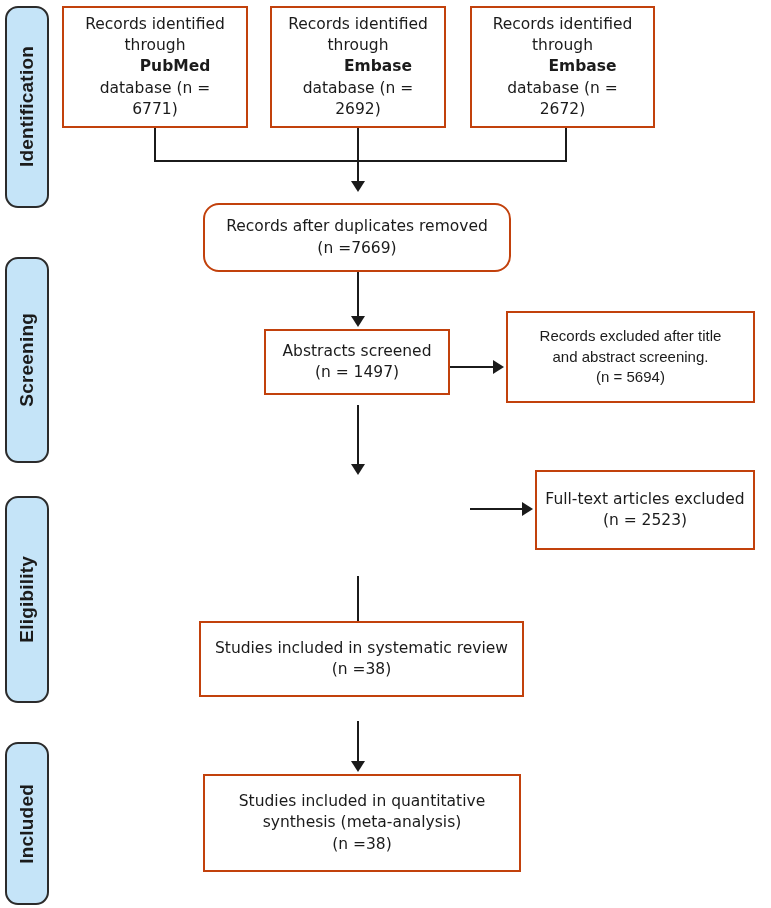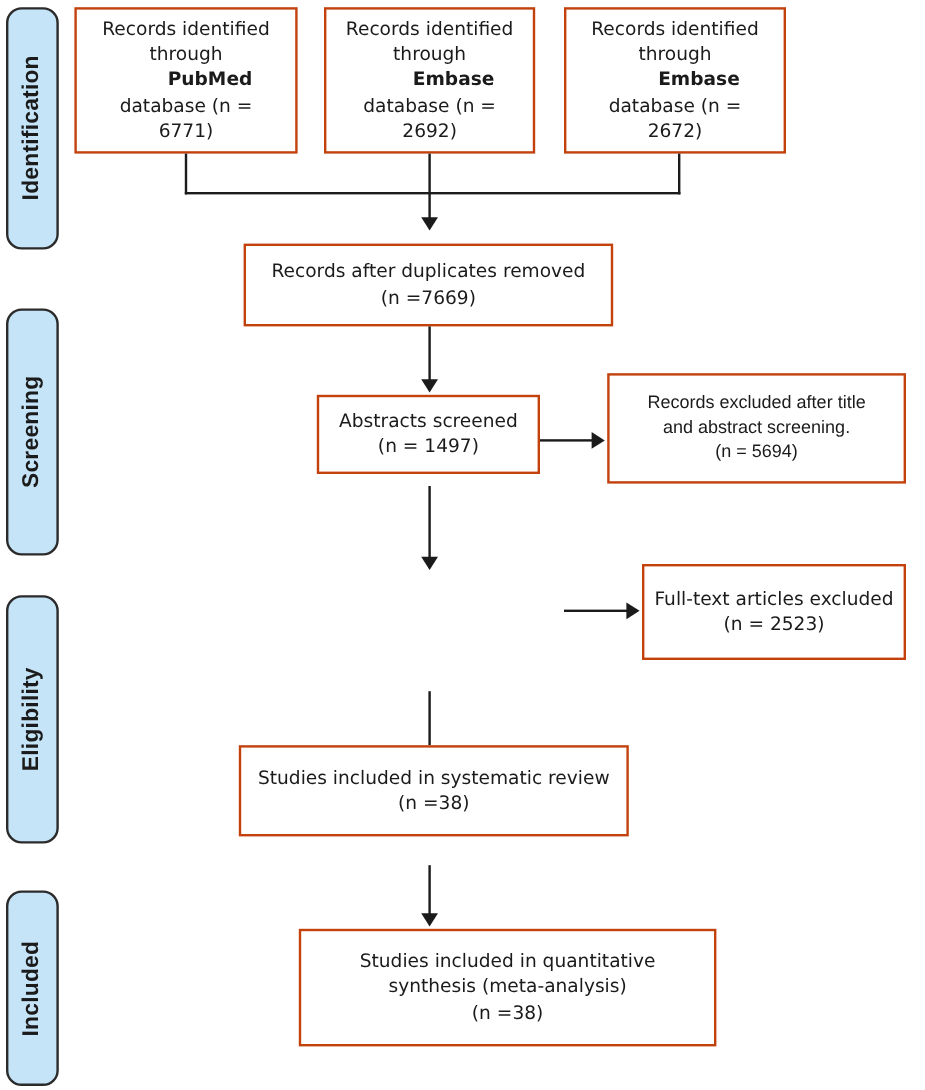--- a/index.html
+++ b/index.html
@@ -136,21 +136,21 @@
 database (n =
 2672)</span></span>
   </div>
 
   <div class="vline" style="left:154px; top:128px; height:34px;"></div>
   <div class="vline" style="left:565px; top:128px; height:34px;"></div>
   <div class="hline" style="left:154px; top:160px; width:413px;"></div>
   <div class="vline" style="left:357px; top:128px; height:56px;"></div>
   <div class="arrow-down" style="left:351px; top:181px;"></div>
 
-  <div class="flow-box" style="left:203px; top:203px; width:308px; height:69px;">
+  <div class="flow-box" style="left:203px; top:203px; width:308px; height:69px;border-radius:16px;">
     <span class="box-text">Records after duplicates removed
 (n =7669)</span>
   </div>
 
   <div class="vline" style="left:357px; top:272px; height:48px;"></div>
   <div class="arrow-down" style="left:351px; top:316px;"></div>
 
   <div class="flow-box" style="left:264px; top:329px; width:186px; height:66px;">
     <span class="box-text">Abstracts screened
 (n = 1497)</span>
@@ -181,19 +181,19 @@
   <div class="arrow-down" style="left:351px; top:633px;"></div>
 
   <div class="flow-box" style="left:199px; top:621px; width:325px; height:76px;">
     <span class="box-text">Studies included in systematic review
 (n =38)</span>
   </div>
 
   <div class="vline" style="left:357px; top:721px; height:44px;"></div>
   <div class="arrow-down" style="left:351px; top:761px;"></div>
 
-  <div class="flow-box" style="left:203px; top:774px; width:348px; height:98px;margin-left:46px;">
+  <div class="flow-box" style="left:203px; top:774px; width:318px; height:98px;">
     <span class="box-text">Studies included in quantitative
 synthesis (meta-analysis)
 (n =38)</span>
   </div>
 
 </div>
 
 </body></html>

